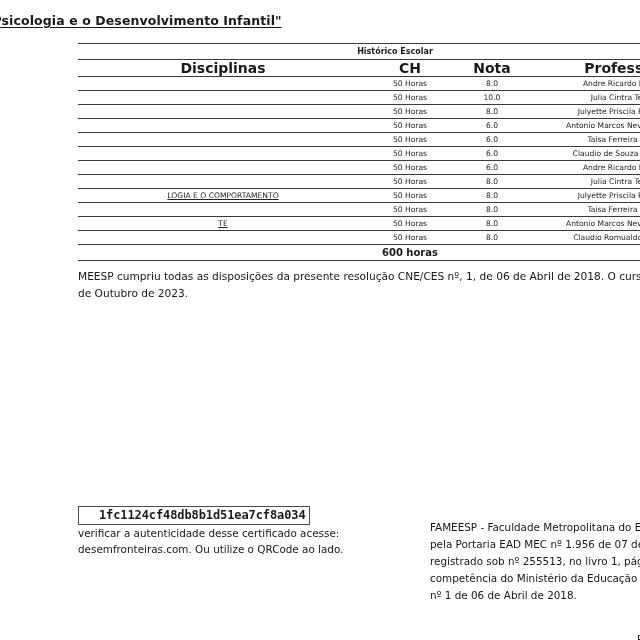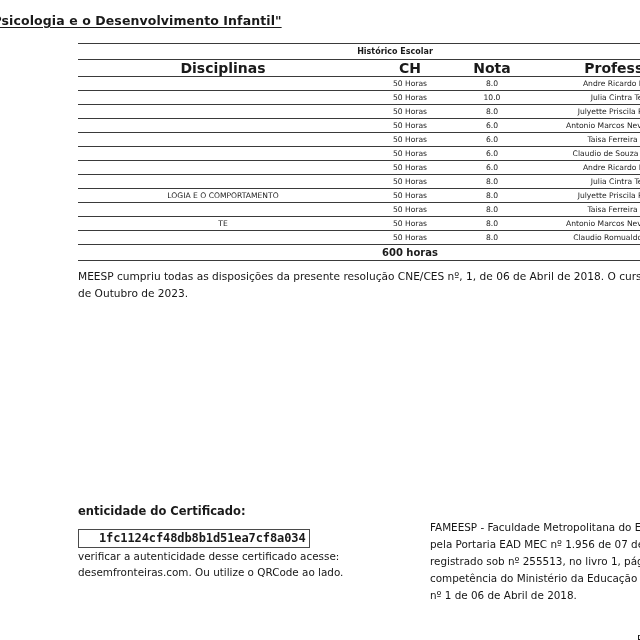--- a/index.html
+++ b/index.html
@@ -98,20 +98,21 @@
     height: 16px;
     border-bottom: 1.6px solid #2b2b2b;
   }
   .row-body td {
     font-weight: normal;
     color: #222;
   }
   .cell-disc {
     text-align: left;
     padding-left: 2px;
+    text-decoration: underline;
   }
   .row-total td {
     font-weight: bold;
     font-size: 10px;
     height: 15px;
     border-top: 1.6px solid #2b2b2b;
     border-bottom: 2px solid #2b2b2b;
   }
 
   
@@ -285,21 +286,20 @@
           <td></td>
           <td></td>
         </tr>
       </tbody>
     </table>
   </div>
 
   <div class="resolucao">MEESP cumpriu todas as disposições da presente resolução CNE/CES nº, 1, de 06 de Abril de 2018. O curso foi realizado 30 de Outubro de 2023.</div>
 
   <div class="auth-block">
-    <div class="auth-title">enticidade do Certificado:</div>
     <div class="auth-code">1fc1124cf48db8b1d51ea7cf8a034</div>
     <div class="auth-note">verificar a autenticidade desse certificado acesse: desemfronteiras.com. Ou utilize o QRCode ao lado.</div>
   </div>
 
   <div class="inst-block">
     <p>FAMEESP - Faculdade Metropolitana do Estado de São</p>
     <p>pela Portaria EAD MEC nº 1.956 de 07 de novembro de</p>
     <p>registrado sob nº 255513, no livro 1, página 5098. Por</p>
     <p>competência do Ministério da Educação nos termos da</p>
     <p>nº 1 de 06 de Abril de 2018.</p>

